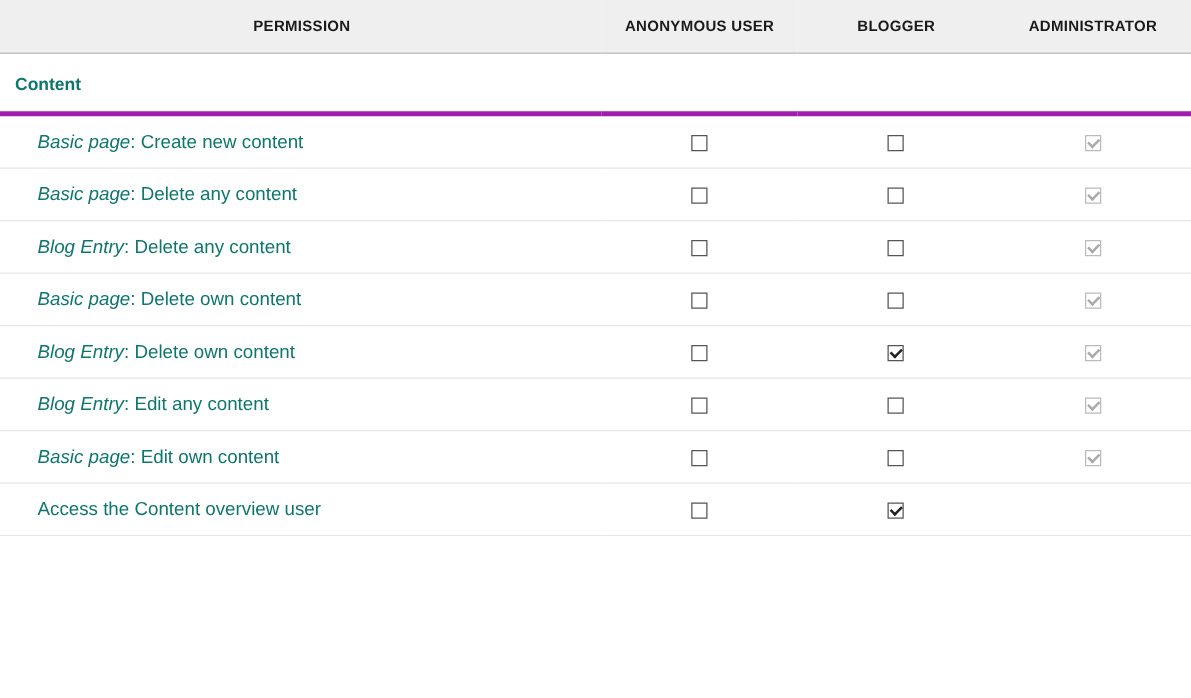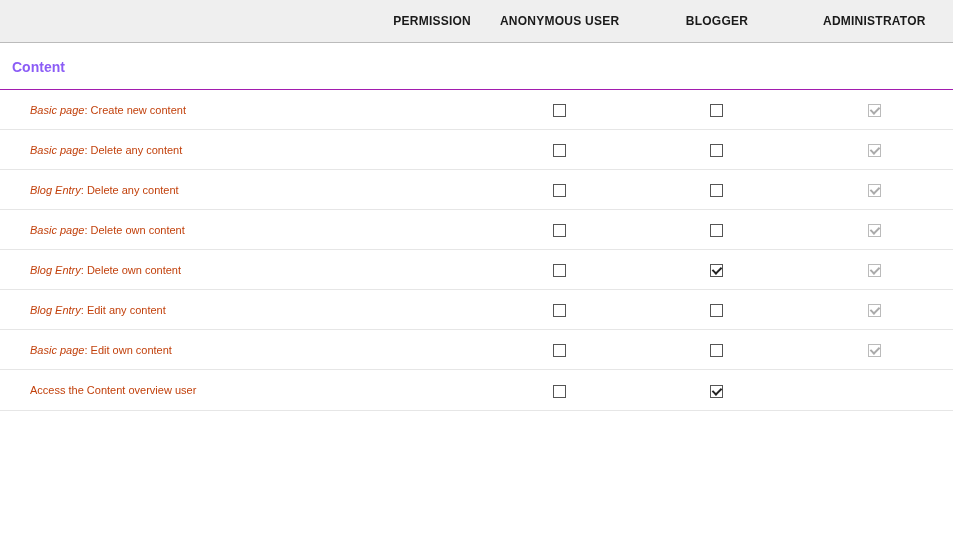--- a/index.html
+++ b/index.html
@@ -21,44 +21,44 @@
     font-weight: bold;
     font-size: 12px;
     text-transform: uppercase;
     letter-spacing: 0.02em;
     color: #1a1a1a;
     padding: 14px 10px;
     text-align: center;
     border-bottom: 1px solid #bbb;
   }
   thead th.col-perm {
-    text-align: right;
+    text-align: center;
     padding-left: 12px;
     width: 480px;
   }
   thead th.col-role {
     width: 157px;
   }
   tbody tr.section td {
     background: #fff;
     font-weight: bold;
     font-size: 14px;
-    color: #8b5cf6;
+    color: #0f766e;
     padding: 16px 10px 14px 12px;
-    border-bottom: 1px solid #a21caf;
+    border-bottom: 4px solid #a21caf;
   }
   tbody tr.perm-row td {
     border-bottom: 1px solid #e6e6e6;
     padding: 12px 10px;
     vertical-align: middle;
   }
   tbody tr.perm-row td.perm-label {
     padding-left: 30px;
-    color: #c2410c;
-    font-size: 11px;
+    color: #0f766e;
+    font-size: 15px;
   }
   tbody tr.perm-row td.perm-label em {
     font-style: italic;
   }
   tbody tr.perm-row td.cell-check {
     text-align: center;
   }
   .cb {
     display: inline-block;
     width: 13px;

